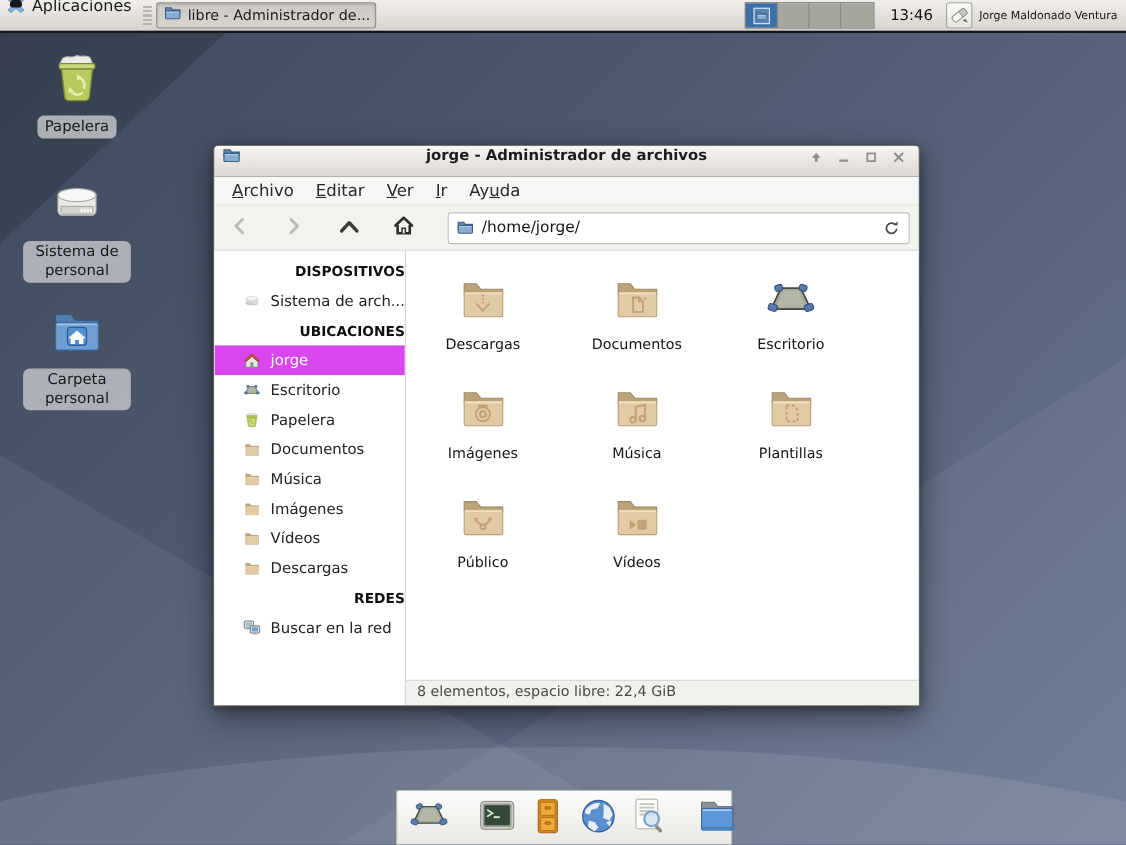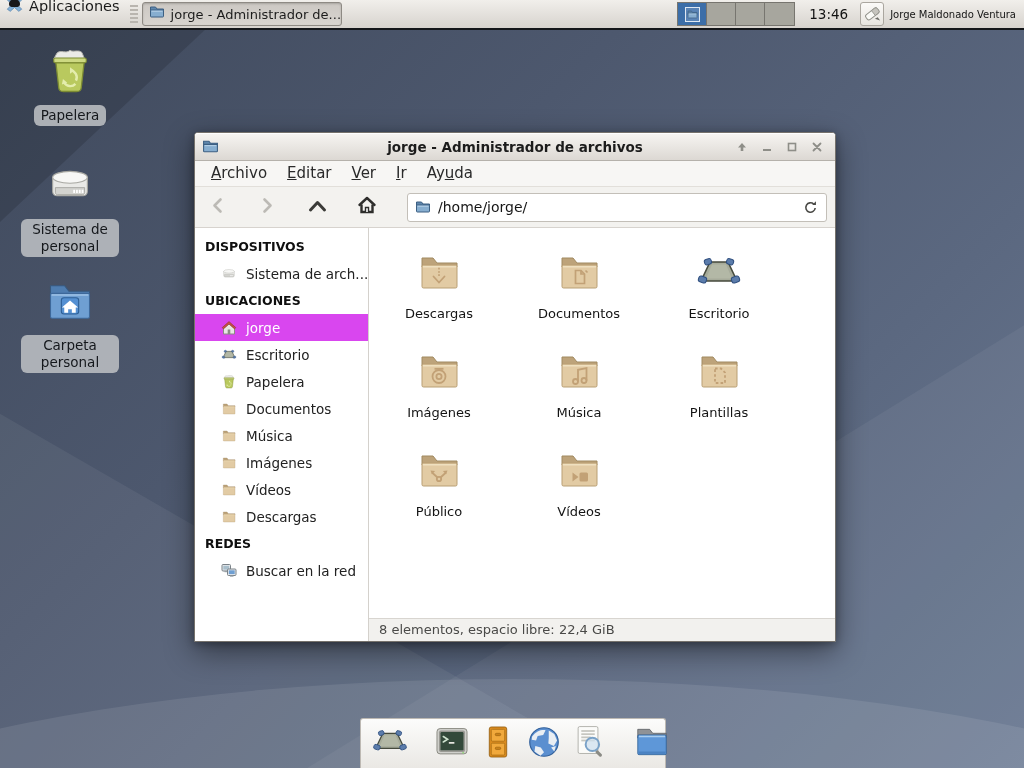--- a/index.html
+++ b/index.html
@@ -48,21 +48,21 @@
   .desk-icon .lbl { display:inline-block; max-width:98px; margin-top:3px;
     background:rgba(182,186,190,.92); border-radius:6px; padding:2px 7px;
     font-size:13.5px; line-height:1.25; color:#15181c; }
 
   
   #window { position:absolute; left:194px; top:132px; width:642px; z-index:20;
     border:1px solid #76726c; border-radius:4px 4px 1px 1px;
     box-shadow:0 10px 30px rgba(0,0,0,.45), 0 2px 8px rgba(0,0,0,.3); background:#fff; }
   #titlebar { height:28px; background:linear-gradient(#f7f5f2,#dcd8d3);
     border-bottom:1px solid #b5b1ab; border-radius:3px 3px 0 0; position:relative;
-    display:flex; align-items:center; box-shadow:inset 0 1px 0 rgba(255,255,255,.9); }
+    display:flex; box-shadow:inset 0 1px 0 rgba(255,255,255,.9); }
   #win-icon { margin-left:7px; display:flex; }
   #win-title { position:absolute; left:0; right:0; text-align:center;
     font-size:13.5px; font-weight:bold; color:#1c1c1c; pointer-events:none; }
   #win-controls { margin-left:auto; display:flex; gap:5px; padding-right:8px; z-index:2; }
   .win-btn { width:20px; height:20px; display:flex; align-items:center; justify-content:center; }
 
   #menubar { height:26px; background:#f7f6f4; border-bottom:1px solid #e2dfda;
     display:flex; align-items:center; padding-left:6px; }
   .menu-item { padding:0 10px; font-size:15px; color:#2a2a2a; line-height:25px; }
   .menu-item .mn { text-decoration:underline; }
@@ -72,21 +72,21 @@
   .tool-btn { width:36px; height:32px; display:flex; align-items:center; justify-content:center; border-radius:3px; }
   #path-entry { flex:1; height:29px; margin-left:8px; background:#fff;
     border:1px solid #c3bfb8; border-radius:3px; display:flex; align-items:center; }
   #path-entry .ficon { margin:0 7px 0 7px; display:flex; }
   #path-text { font-size:14px; color:#161616; }
   #reload-btn { margin-left:auto; margin-right:8px; display:flex; }
 
   #win-content { display:flex; height:413px; background:#fff; }
   #sidebar { width:174px; background:#fff; border-right:1px solid #d4d1cc; padding-top:5px; overflow:hidden; }
   .side-header { height:27px; line-height:27px; padding-left:10px;
-    font-size:12.5px; font-weight:bold; color:#0f0f0f; }
+    font-size:12.5px; font-weight:bold; color:#0f0f0f;text-align:right; }
   .side-item { height:27px; display:flex; align-items:center; gap:9px; padding-left:26px;
     font-size:13.5px; color:#222; white-space:nowrap; }
   .side-item .icn { display:flex; width:16px; }
   .side-item.selected { background:#d946ef; color:#fff; }
 
   #main-pane { flex:1; display:flex; flex-direction:column; }
   #files { flex:1; padding-top:21px; display:grid; grid-template-columns:repeat(3,140px);
     grid-auto-rows:99px; justify-items:center; align-content:start; }
   .file-item { width:120px; text-align:center; }
   .file-item .lbl { display:block; margin-top:5px; font-size:13px; color:#141414; }
@@ -120,21 +120,21 @@
         </svg></span>
     <span class="lbl">Aplicaciones</span>
   </div>
   <div class="grip"></div>
   <div id="task-button">
     <span class="islot"><svg viewBox="0 0 16 16" width="16" height="16">
           <path d="M1.5 3h5l1.5 2h6.5v3h-13z" fill="#5f87ad" stroke="#3c5f82"></path>
           <rect x="1.5" y="6" width="13" height="7" rx="0.8" fill="#87aed0" stroke="#3c5f82"></rect>
           <path d="M2.5 7.2h11" stroke="#b8d2e8" stroke-width="1"></path>
         </svg></span>
-    <span class="lbl">jorge - Administrador de...</span>
+    <span class="lbl">libre - Administrador de...</span>
   </div>
   <div class="panel-spacer"></div>
   <div id="pager">
       <div class="pager-cell active">
         <span class="pager-win">
           <svg viewBox="0 0 16 16" width="11" height="11">
             <path d="M1.5 3h5l1.5 2h6.5v3h-13z" fill="#5f87ad" stroke="#3c5f82"></path>
             <rect x="1.5" y="6" width="13" height="7" rx="0.8" fill="#87aed0" stroke="#3c5f82"></rect>
             <path d="M2.5 7.2h11" stroke="#b8d2e8" stroke-width="1"></path>
           </svg>

